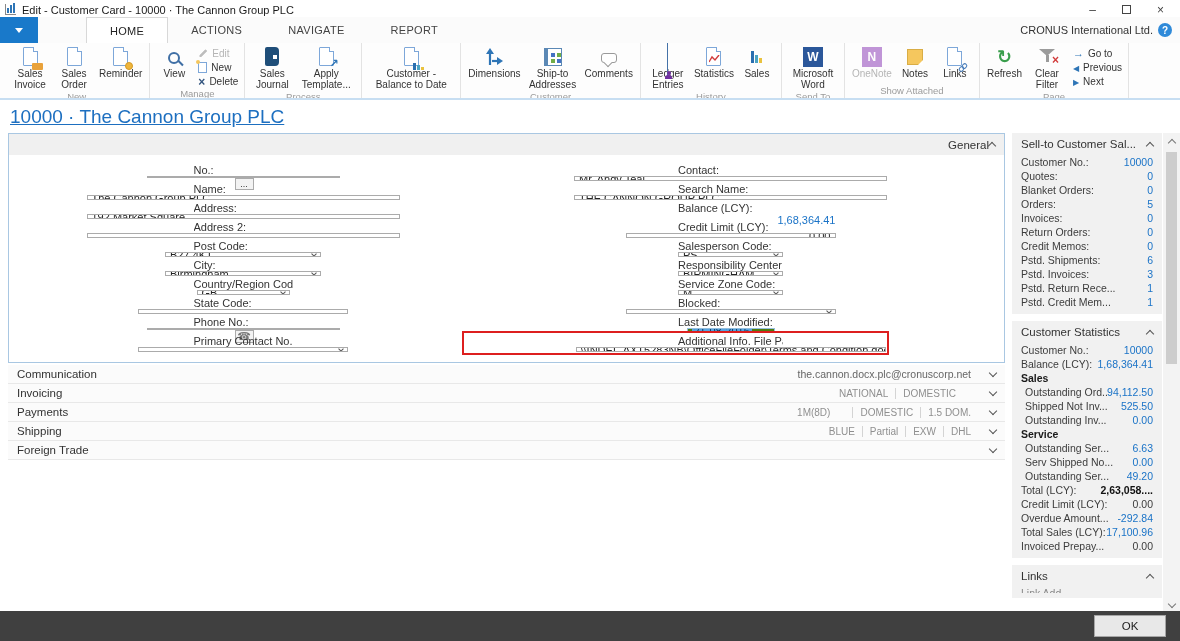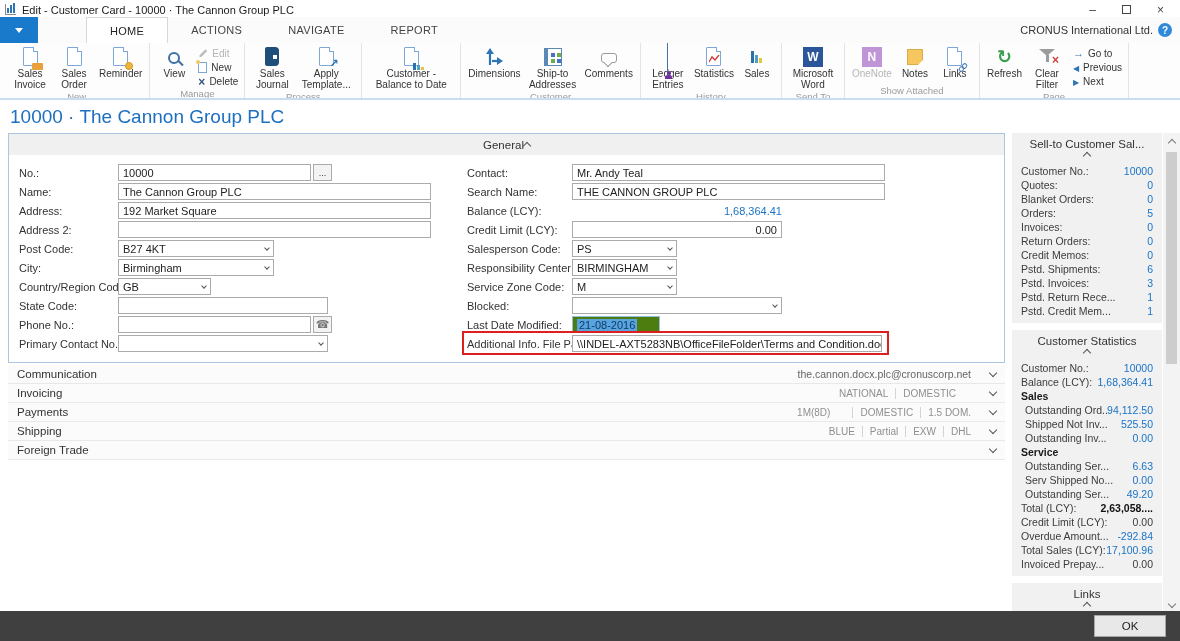--- a/index.html
+++ b/index.html
@@ -93,34 +93,34 @@
   .i-chain i{display:block;width:6px;height:5px;border:1.5px solid #4a7ebb;border-radius:3px;}
   .i-chain i+i{margin-left:-2px;}
   .i-funnel{position:relative;width:18px;height:19px;}
   .i-funnel::before{content:'';position:absolute;top:2px;left:1px;border-left:8px solid transparent;border-right:8px solid transparent;border-top:7px solid #9b9b9b;}
   .i-funnel::after{content:'';position:absolute;top:8px;left:8px;width:3px;height:7px;background:#9b9b9b;}
   .i-funnel .g-xred{position:absolute;right:-3px;bottom:-1px;}
   .g-xred::before{content:'×';color:#d23b3b;font-weight:bold;font-size:12px;}
   .i-zig{position:absolute;left:2px;top:7px;}
 
   
-  .heading{height:33px;display:flex;align-items:center;padding-left:10px;font-size:19px;color:#1d6fc0;background:#fff;}
+  .heading{height:33px;display:flex;align-items:center;padding-left:10px;font-size:19px;color:#1d6fc0;background:#fff;text-decoration:underline;}
 
   
   .content{display:flex;height:478px;align-items:flex-start;}
   .main{width:1008px;padding-left:8px;}
   .card{border:1px solid #a9c7e2;width:997px;background:#fff;}
-  .sechead{height:21px;background:#f0f0f0;display:flex;align-items:center;justify-content:center;padding:0 9px;font-size:11.5px;color:#333;}
+  .sechead{height:21px;background:#f0f0f0;display:flex;align-items:center;justify-content:flex-end;padding:0 9px;font-size:11.5px;color:#333;}
   .chev{display:inline-block;width:6px;height:6px;border-right:1.2px solid #555;border-bottom:1.2px solid #555;}
   .chev.up{transform:rotate(-135deg);margin-top:3px;}
   .chev.down{transform:rotate(45deg);margin-top:-2px;}
   .chev.sm{width:4px;height:4px;border-color:#555;}
   .gbody{display:grid;grid-template-columns:448px 1fr;padding:9px 10px 10px;}
   .fcol{display:flex;flex-direction:column;gap:2px;}
-  .frow{display:flex;align-items:center;height:17px;position:relative;}
+  .frow{display:flex;align-items:center;height:17px;position:relative;flex-direction:column;}
   .flabel{width:99px;flex:none;font-size:11px;color:#333;white-space:nowrap;overflow:hidden;}
   .fcol.right .flabel{width:105px;}
   .fbox{height:17px;border:1px solid #ababab;background:#fff;font-size:11px;color:#222;display:flex;align-items:center;padding:0 4px;white-space:nowrap;overflow:hidden;}
   .fbox.dd{justify-content:space-between;}
   .fbox.num{justify-content:flex-end;}
   .w313{width:313px}.w310{width:310px}.w210{width:210px}.w193{width:193px}
   .w188{width:156px}.w105{width:105px}.w93{width:93px}.w88{width:88px}
   .assist,.sqbtn{width:19px;height:17px;border:1px solid #ababab;background:#f3f3f3;margin-left:2px;display:flex;align-items:center;justify-content:center;font-size:9px;color:#333;}
   .balval{width:210px;text-align:right;font-size:11px;color:#1a73c7;}
   .fbox.seldate{background:#4d7c0f;border-color:#94bedd;}
@@ -132,21 +132,21 @@
   .ft{height:19px;width:997px;display:flex;align-items:center;background:#fbfbfb;border-bottom:1px solid #e8e8e8;padding:0 9px;}
   .ft-title{font-size:11.5px;color:#333;}
   .ft-preview{margin-left:auto;display:flex;align-items:center;font-size:10px;color:#8f8f8f;margin-right:12px;}
   .ft-preview span{padding:0 7px;min-width:6px;text-align:right;white-space:nowrap;}
   .ft-preview span + span{border-left:1px solid #d4d4d4;}
   .ft-preview.email span{color:#666;font-size:10.5px;}
 
   
   .sidebar{width:150px;margin-left:4px;display:flex;flex-direction:column;gap:7px;overflow:hidden;height:478px;}
   .scard{background:#f1f1f1;padding-bottom:5px;}
-  .shead{display:flex;align-items:center;justify-content:space-between;padding:5px 9px 5px;font-size:11.5px;color:#333;flex-direction:column;}
+  .shead{display:flex;align-items:center;justify-content:space-between;padding:5px 9px 5px;font-size:11.5px;color:#333;}
   .srow{display:flex;align-items:center;padding:0 9px;height:14px;font-size:10.5px;color:#3c3c3c;}
   .srow .lab{white-space:nowrap;overflow:hidden;flex:1;}
   .srow .val{margin-left:auto;white-space:nowrap;}
   .srow.link .val{color:#1a73c7;}
   .srow.boldv .val{font-weight:bold;color:#111;}
   .srow.group .lab{font-weight:bold;color:#1a1a1a;}
   .srow.indent .lab{padding-left:4px;}
   .scard.links{overflow:hidden;}
   .clipped-row{height:6px;overflow:hidden;padding:0 9px;font-size:10.5px;color:#888;}
 

